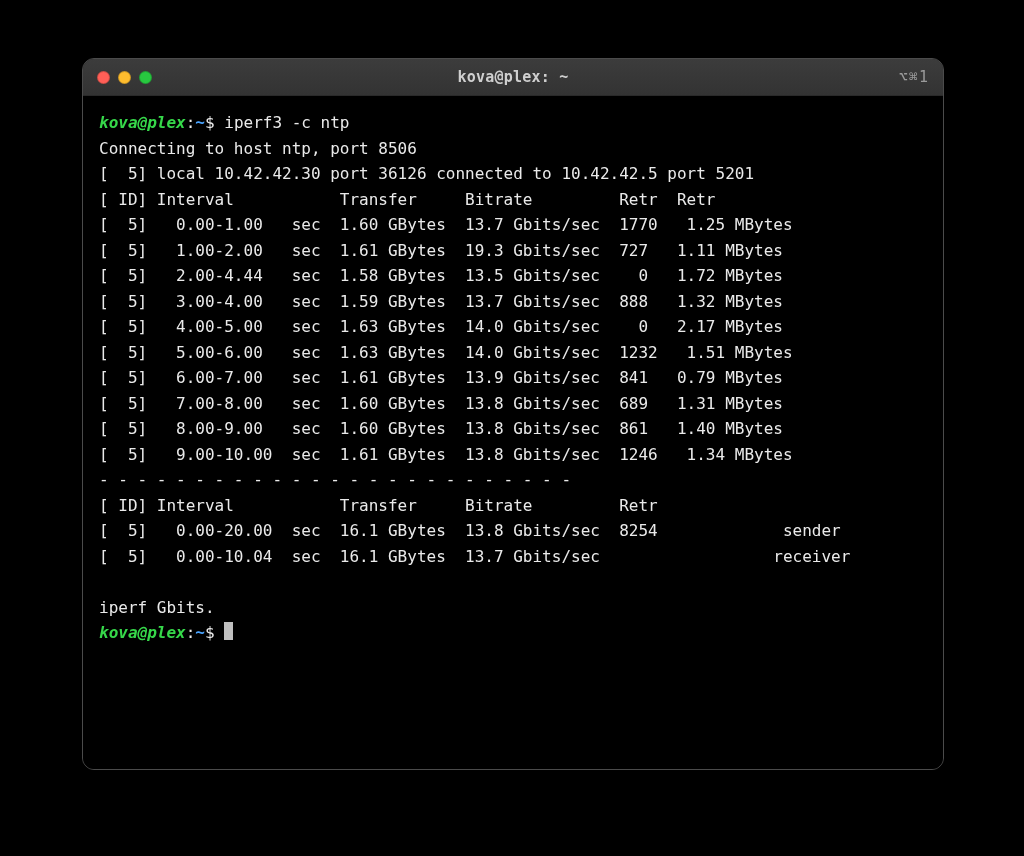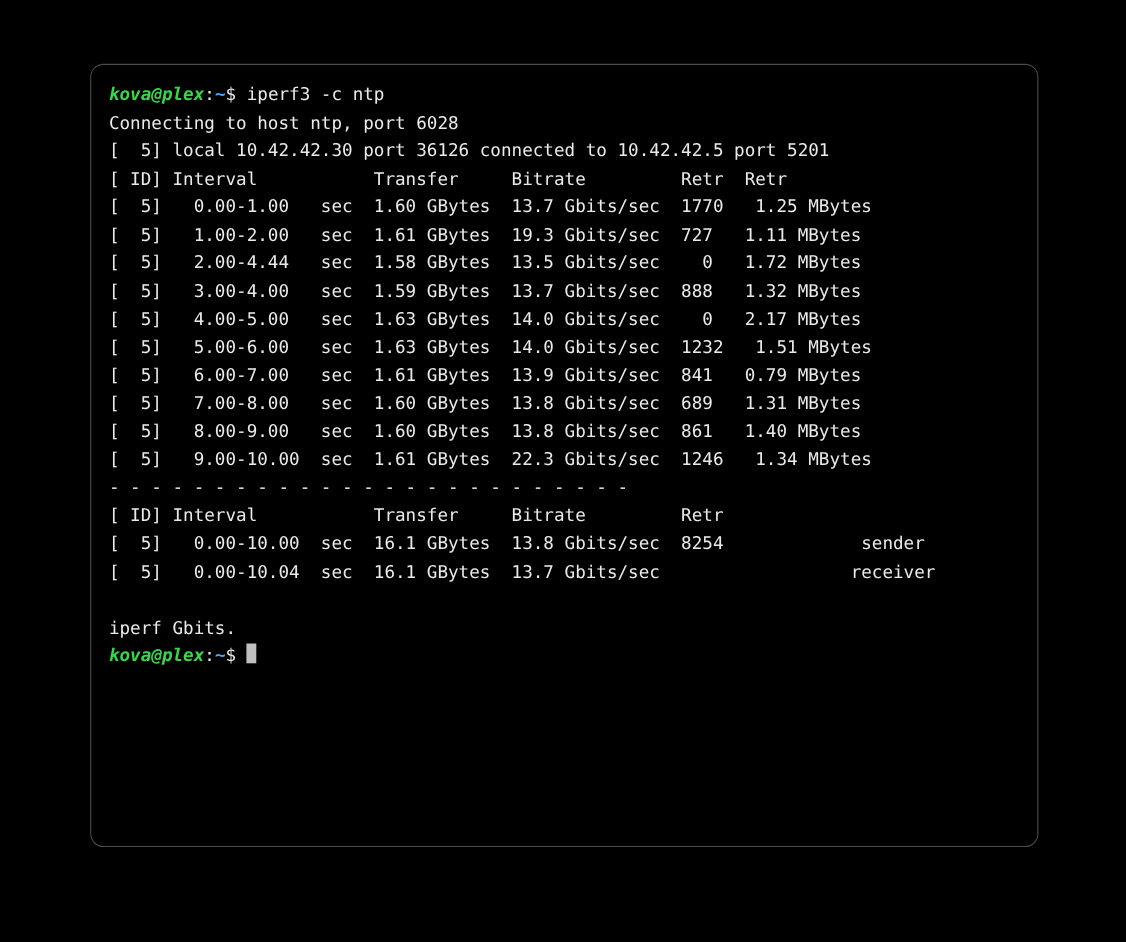--- a/index.html
+++ b/index.html
@@ -85,35 +85,44 @@
     width: 9px;
     height: 18px;
     background: #bfbfbf;
     vertical-align: -2px;
   }
 </style>
 </head>
 <body>
 
 <div class="window">
+  <div class="titlebar">
+    <div class="traffic-lights">
+      <div class="light red"></div>
+      <div class="light yellow"></div>
+      <div class="light green"></div>
+    </div>
+    <div class="titlebar-title">kova@plex: ~</div>
+    <div class="titlebar-right">⌥⌘1</div>
+  </div>
 
   <div class="term"><span><span class="p-user">kova@plex</span><span class="p-sep">:</span><span class="p-path">~</span><span class="p-dollar">$</span> <span>iperf3 -c ntp</span></span>
-<span>Connecting to host ntp, port 6028</span>
+<span>Connecting to host ntp, port 8506</span>
 <span>[  5] local 10.42.42.30 port 36126 connected to 10.42.42.5 port 5201</span>
 <span>[ ID] Interval           Transfer     Bitrate         Retr  Retr</span>
 <span>[  5]   0.00-1.00   sec  1.60 GBytes  13.7 Gbits/sec  1770   1.25 MBytes</span>
 <span>[  5]   1.00-2.00   sec  1.61 GBytes  19.3 Gbits/sec  727   1.11 MBytes</span>
 <span>[  5]   2.00-4.44   sec  1.58 GBytes  13.5 Gbits/sec    0   1.72 MBytes</span>
 <span>[  5]   3.00-4.00   sec  1.59 GBytes  13.7 Gbits/sec  888   1.32 MBytes</span>
 <span>[  5]   4.00-5.00   sec  1.63 GBytes  14.0 Gbits/sec    0   2.17 MBytes</span>
 <span>[  5]   5.00-6.00   sec  1.63 GBytes  14.0 Gbits/sec  1232   1.51 MBytes</span>
 <span>[  5]   6.00-7.00   sec  1.61 GBytes  13.9 Gbits/sec  841   0.79 MBytes</span>
 <span>[  5]   7.00-8.00   sec  1.60 GBytes  13.8 Gbits/sec  689   1.31 MBytes</span>
 <span>[  5]   8.00-9.00   sec  1.60 GBytes  13.8 Gbits/sec  861   1.40 MBytes</span>
-<span>[  5]   9.00-10.00  sec  1.61 GBytes  22.3 Gbits/sec  1246   1.34 MBytes</span>
+<span>[  5]   9.00-10.00  sec  1.61 GBytes  13.8 Gbits/sec  1246   1.34 MBytes</span>
 <span>- - - - - - - - - - - - - - - - - - - - - - - - -</span>
 <span>[ ID] Interval           Transfer     Bitrate         Retr</span>
-<span>[  5]   0.00-10.00  sec  16.1 GBytes  13.8 Gbits/sec  8254             sender</span>
+<span>[  5]   0.00-20.00  sec  16.1 GBytes  13.8 Gbits/sec  8254             sender</span>
 <span>[  5]   0.00-10.04  sec  16.1 GBytes  13.7 Gbits/sec                  receiver</span>
 
 <span>iperf Gbits.</span>
 <span><span class="p-user">kova@plex</span><span class="p-sep">:</span><span class="p-path">~</span><span class="p-dollar">$</span> <span class="cursor"></span></span></div>
 </div>
 
 </body></html>

